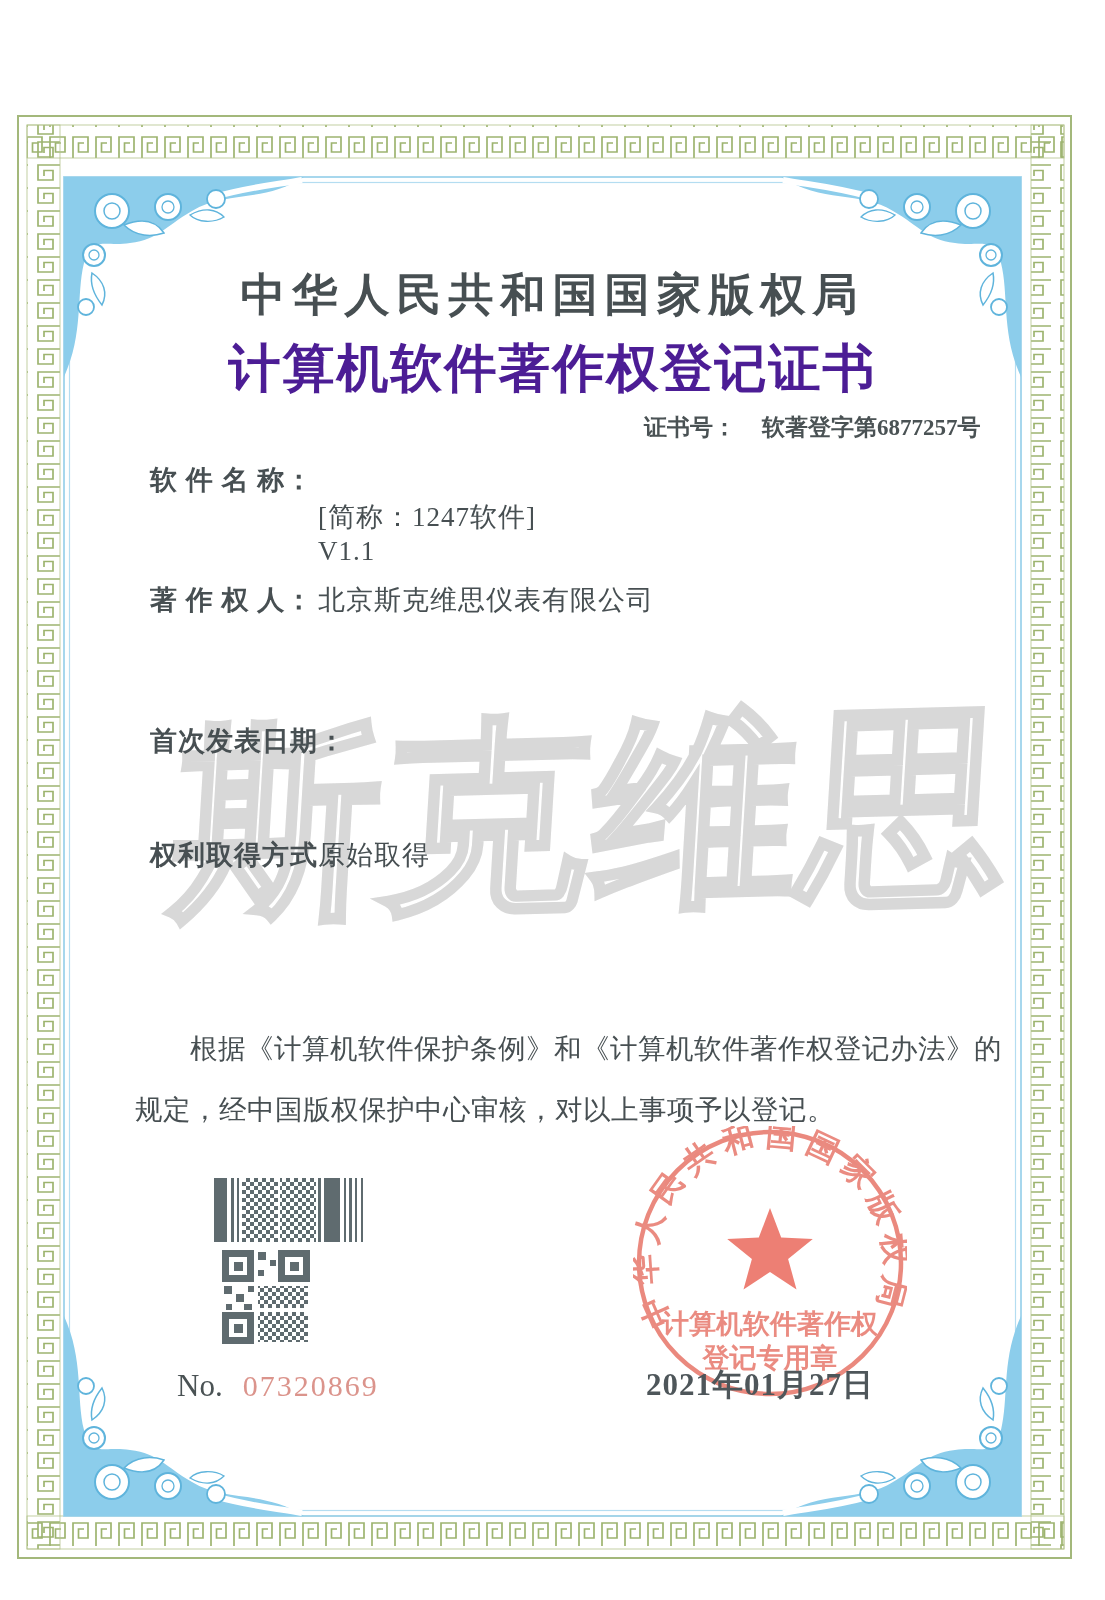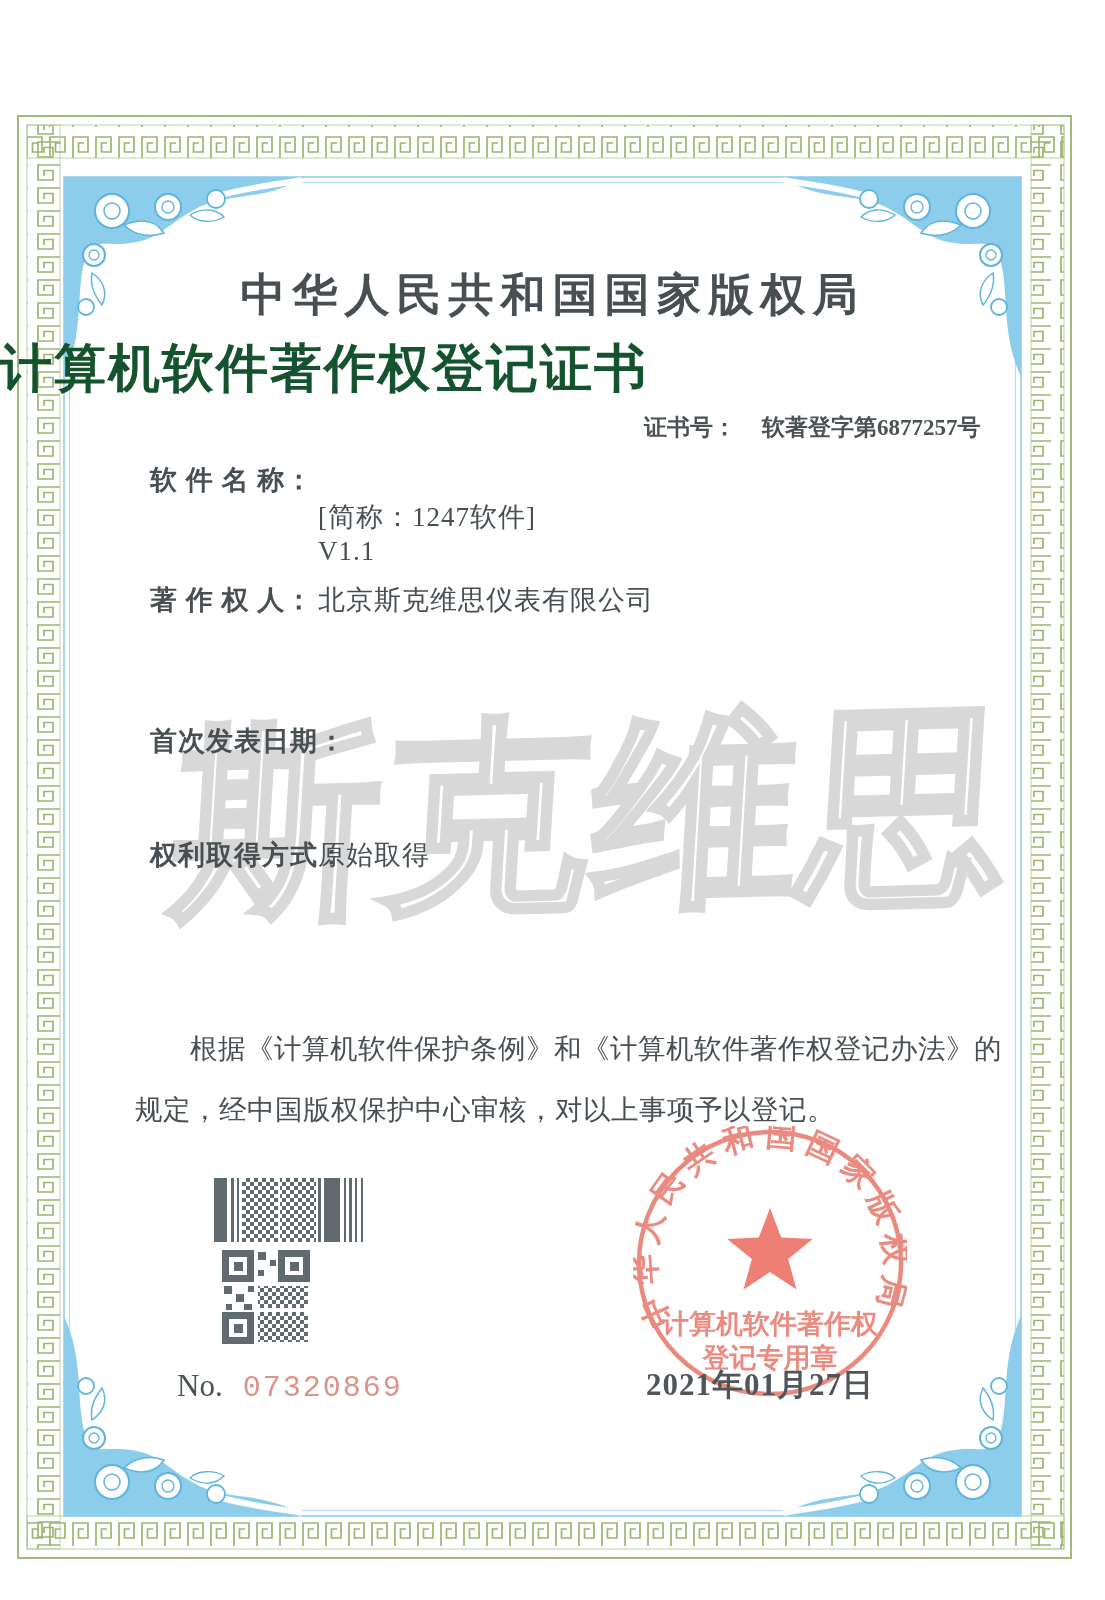--- a/index.html
+++ b/index.html
@@ -20,42 +20,42 @@
     transform:rotate(-1.5deg) skewX(-5deg);
     opacity:.95;white-space:nowrap;
   }
   
   .content{position:absolute;inset:0;z-index:2;}
   .authority{
     position:absolute;top:265px;left:0;width:100%;text-align:center;
     font-size:45px;font-weight:700;letter-spacing:7px;color:#474f52;
   }
   .cert-title{
-    position:absolute;top:334px;left:0;width:100%;text-align:left;
-    font-size:52px;font-weight:700;letter-spacing:2px;color:#14532d;
+    position:absolute;top:334px;left:0;width:100%;text-align:center;
+    font-size:52px;font-weight:700;letter-spacing:2px;color:#4c1d95;
   }
   .certno{position:absolute;top:412px;left:644px;font-size:23px;font-weight:600;color:#4a5254;white-space:nowrap;}
   .certno .gap{display:inline-block;width:26px;}
   .row{position:absolute;left:0;width:100%;height:34px;font-size:27px;color:#474f52;}
   .row .lbl{position:absolute;left:135px;font-weight:600;white-space:pre;letter-spacing:1px;margin-left:15px;}
   .row .val{position:absolute;left:318px;font-weight:500;white-space:pre;letter-spacing:1px;}
   .r-name{top:462px}.r-alias{top:499px}.r-ver{top:536px}.r-author{top:582px}
   .r-dev{top:702px}.r-pub{top:723px}.r-acq{top:837px}.r-scope{top:903px}.r-reg{top:963px}
   .statement{position:absolute;font-size:27.5px;color:#474f52;letter-spacing:.5px;white-space:nowrap;}
   .st1{left:190px;top:1031px;}
   .st2{left:135px;top:1092px;}
   
   .barcode-wrap{position:absolute;left:214px;top:1178px;z-index:3;}
   .qrcode-wrap{position:absolute;left:220px;top:1248px;z-index:3;}
   
   .seal{position:absolute;left:633px;top:1126px;width:274px;height:274px;z-index:4;opacity:.88;}
   
   .serial{position:absolute;left:177px;top:1368px;z-index:5;font-size:31px;color:#4a5254;white-space:nowrap;}
   .serial .num{
-    font-family:Liberation Mono, monospace;
+    font-family:Liberation Serif, serif;
     color:#db948c;margin-left:20px;letter-spacing:2px;font-size:30px;margin-top:46px;
   }
   .issue-date{
     position:absolute;left:646px;top:1364px;z-index:5;
     font-size:31px;color:#4e565a;letter-spacing:1px;font-weight:600;white-space:nowrap;
   }
 </style>
 </head>
 <body>
 

